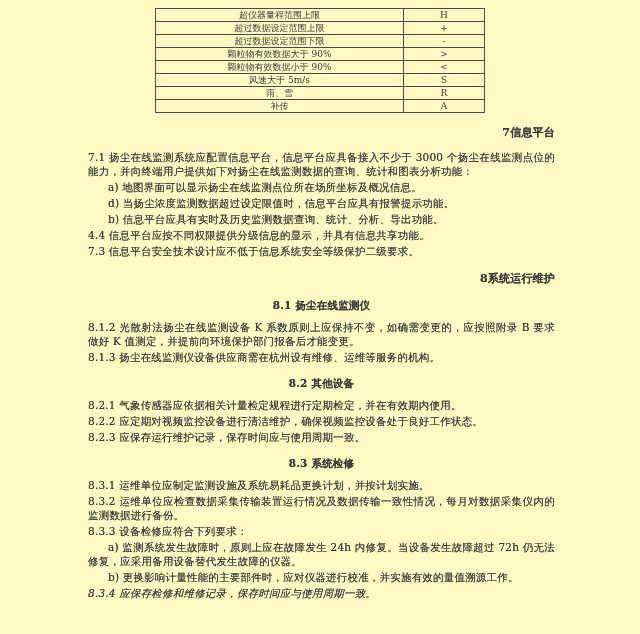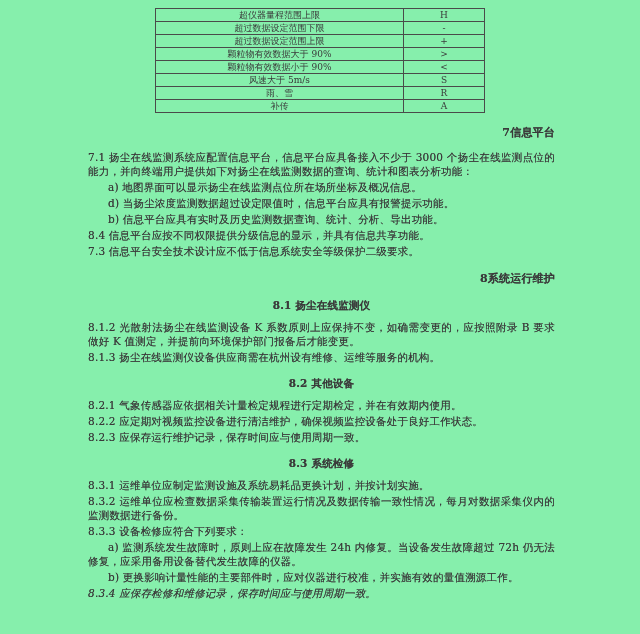--- a/index.html
+++ b/index.html
@@ -4,21 +4,21 @@
 <style>
   html, body {
     margin: 0;
     padding: 0;
     background: #ffffff;
   }
   .page {
     position: relative;
     width: 640px;
     height: 634px;
-    background: #86efac;
+    background: #fef9c3;
     font-family: "DejaVu Serif", "Liberation Serif", serif;
     color: #3a3a3a;
     overflow: hidden;
   }
   
   .flag-table {
     position: absolute;
     top: 8px;
     left: 155px;
     width: 330px;
@@ -71,26 +71,26 @@
 
 <div class="page">
 
   <table class="flag-table">
     <tbody>
       <tr>
         <td class="lbl">超仪器量程范围上限</td>
         <td class="flg">H</td>
       </tr>
       <tr>
+        <td class="lbl">超过数据设定范围上限</td>
+        <td class="flg">+</td>
+      </tr>
+      <tr>
         <td class="lbl">超过数据设定范围下限</td>
         <td class="flg">-</td>
-      </tr>
-      <tr>
-        <td class="lbl">超过数据设定范围上限</td>
-        <td class="flg">+</td>
       </tr>
       <tr>
         <td class="lbl">颗粒物有效数据大于 90%</td>
         <td class="flg">&gt;</td>
       </tr>
       <tr>
         <td class="lbl">颗粒物有效数据小于 90%</td>
         <td class="flg">&lt;</td>
       </tr>
       <tr>
@@ -111,21 +111,21 @@
   <div class="body-text">
 
     <div class="sec-heading">
       <span class="sec-num">7</span><span class="sec-title">信息平台</span>
     </div>
 
     <p class="para">7.1 扬尘在线监测系统应配置信息平台，信息平台应具备接入不少于 3000 个扬尘在线监测点位的能力，并向终端用户提供如下对扬尘在线监测数据的查询、统计和图表分析功能：</p>
     <p class="para item">a)  地图界面可以显示扬尘在线监测点位所在场所坐标及概况信息。</p>
     <p class="para item">d)  当扬尘浓度监测数据超过设定限值时，信息平台应具有报警提示功能。</p>
     <p class="para item">b)  信息平台应具有实时及历史监测数据查询、统计、分析、导出功能。</p>
-    <p class="para">8.4 信息平台应按不同权限提供分级信息的显示，并具有信息共享功能。</p>
+    <p class="para">4.4 信息平台应按不同权限提供分级信息的显示，并具有信息共享功能。</p>
     <p class="para">7.3 信息平台安全技术设计应不低于信息系统安全等级保护二级要求。</p>
 
     <div class="sec-heading s8">
       <span class="sec-num">8</span><span class="sec-title">系统运行维护</span>
     </div>
 
     <div class="sub-heading first">8.1  扬尘在线监测仪</div>
     <p class="para">8.1.2 光散射法扬尘在线监测设备 K 系数原则上应保持不变，如确需变更的，应按照附录 B 要求做好 K 值测定，并提前向环境保护部门报备后才能变更。</p>
     <p class="para">8.1.3 扬尘在线监测仪设备供应商需在杭州设有维修、运维等服务的机构。</p>
 

